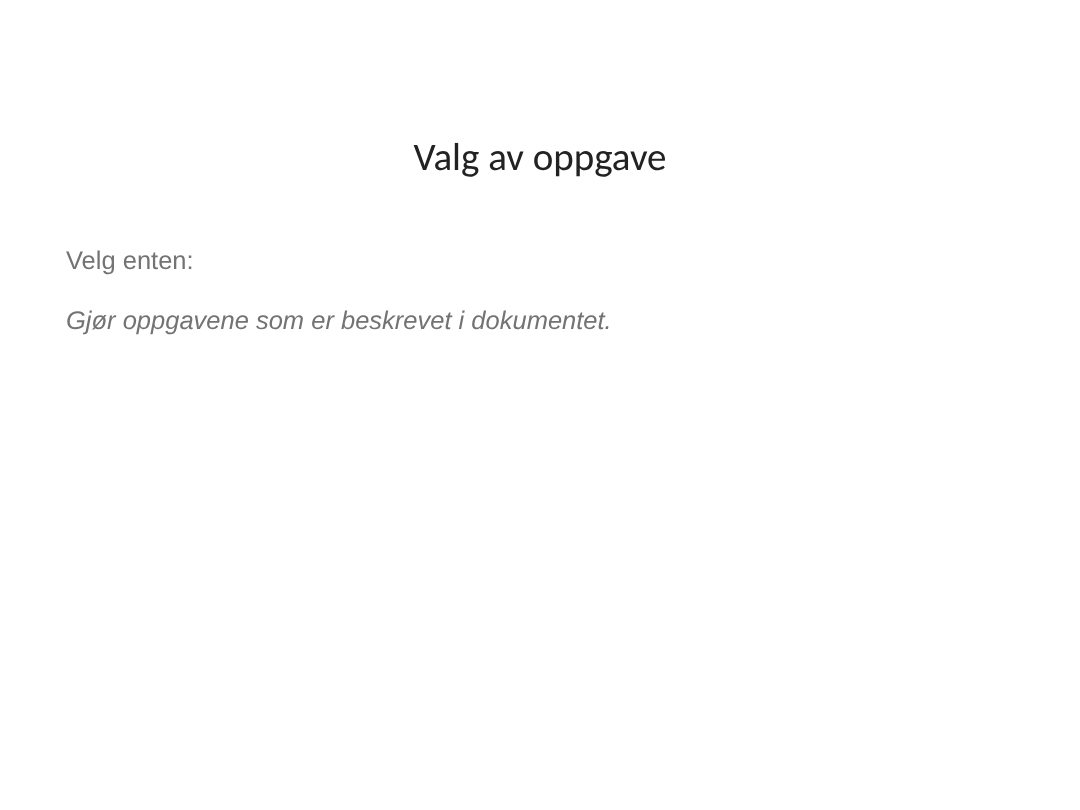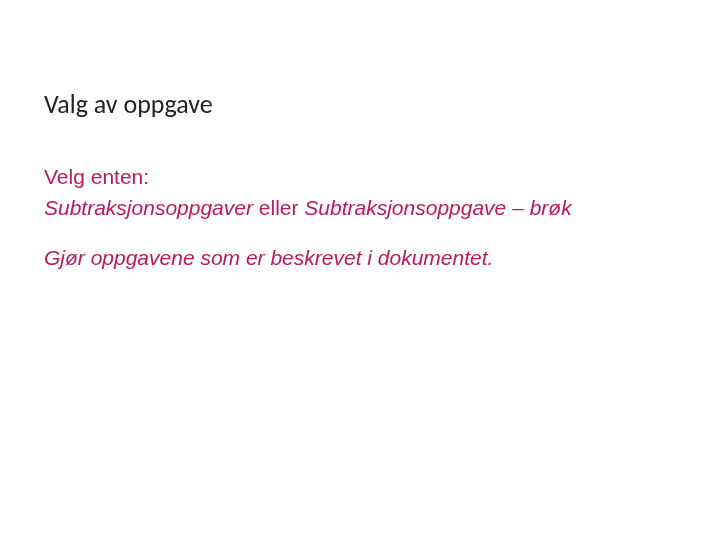--- a/index.html
+++ b/index.html
@@ -11,48 +11,45 @@
       color: #333333;
       position: relative;
       overflow: hidden;
     }
     .slide {
       width: 100%;
       height: 100%;
       position: relative;
     }
     .title {
+      text-align: center;
       font-size: 26px;
       color: #222222;
       font-weight: 400;
       margin-top: 88px;
       font-family: Calibri, Arial, sans-serif;
-      margin-left: 44px;
     }
     .body-text {
       margin-top: 42px;
       margin-left: 44px;
       margin-right: 44px;
-      font-size: 21px;
+      font-size: 17px;
       line-height: 1.4;
-      color: #be185d;
+      color: #737373;
     }
     .para1-line1 { margin-bottom: 2px; }
     .para1-line2 { font-style: italic; margin-bottom: 20px; }
     .para1-line2 .nonitalic { font-style: normal; }
     .para2 { margin-top: 16px; font-style: italic; }
   </style>
 </head>
 <body>
 
 <div class="slide">
 
   <h1 class="title">Valg av oppgave</h1>
 
   <div class="body-text">
     <div class="para1-line1">Velg enten:</div>
-    <div class="para1-line2">
-      <span>Subtraksjonsoppgaver</span><span class="nonitalic"> eller </span><span>Subtraksjonsoppgave – brøk</span>
-    </div>
     <div class="para2">Gjør oppgavene som er beskrevet i dokumentet.</div>
   </div>
 
 </div>
 
 </body></html>

